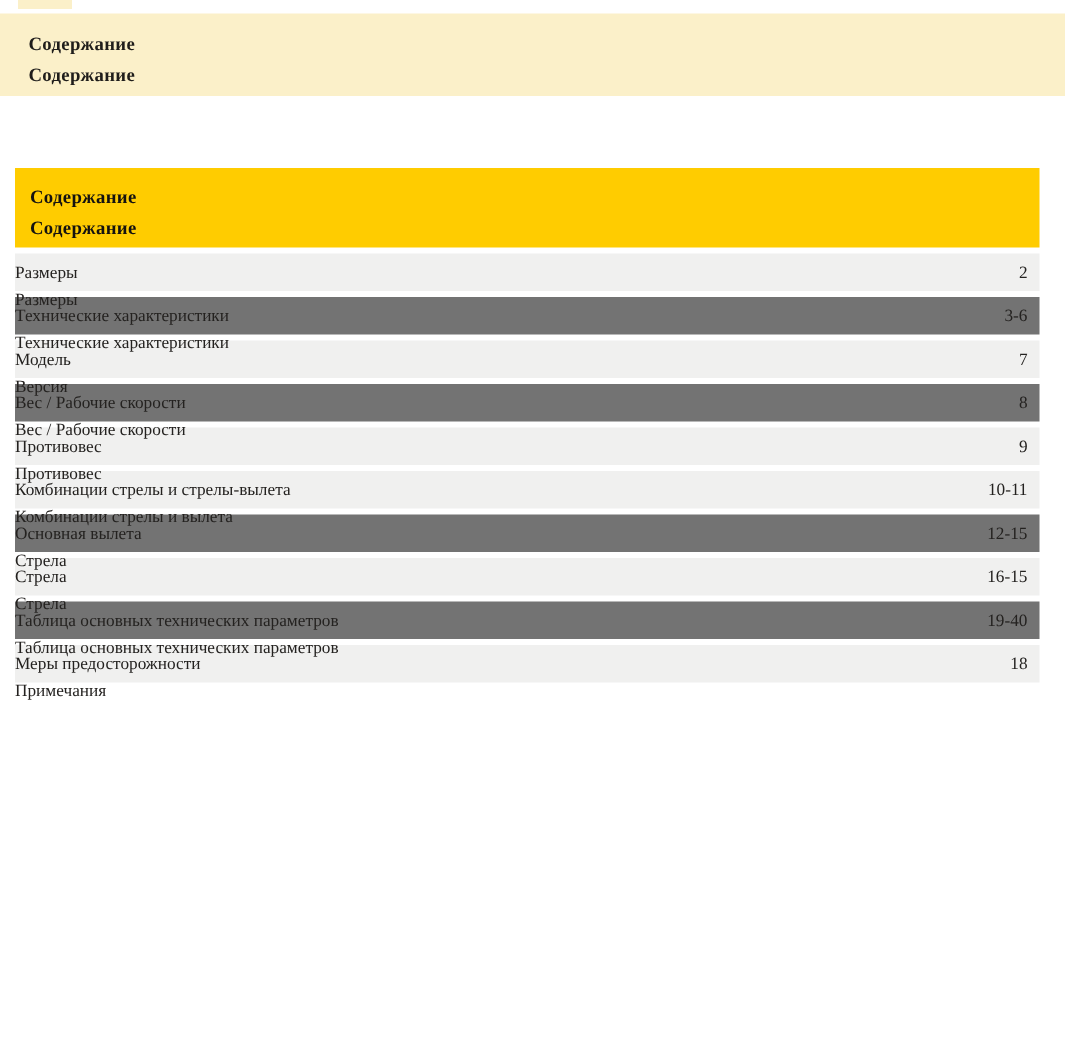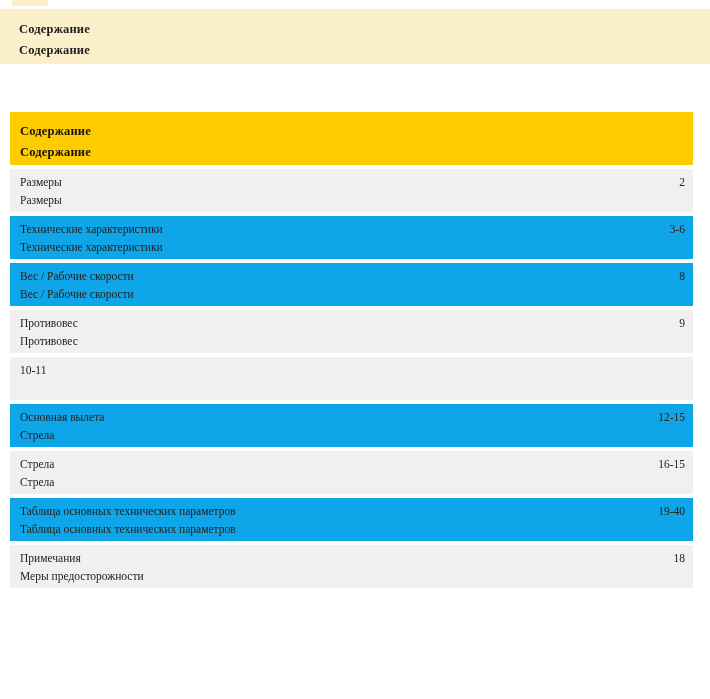--- a/index.html
+++ b/index.html
@@ -25,27 +25,27 @@
   }
   .toc-header{
     background:#ffcc00;height:53px;box-sizing:border-box;
     padding:9px 0 0 10px;margin-bottom:4px;
   }
   .toc-header .line{
     display:block;font-weight:bold;font-size:12.5px;line-height:21px;
     letter-spacing:.2px;color:#141210;
   }
   .toc-row{
-    height:43px;margin-bottom:4px;box-sizing:border-box;
+    height:25px;margin-bottom:4px;box-sizing:border-box;
     display:flex;justify-content:space-between;align-items:flex-start;
-    padding:4px 8px 0 10px;
+    padding:4px 8px 0 0;
     gap:34px;
   }
   .toc-row.light{background:#f0f0ef;}
-  .toc-row.dark{background:#0ea5e9;}
+  .toc-row.dark{background:#737373;}
   .toc-row .titles{display:flex;flex-direction:column;}
   .toc-row .t{
     font-size:11.5px;line-height:18px;white-space:nowrap;color:#242220;
   }
   .toc-row .pages{
     font-size:11.5px;line-height:18px;color:#242220;text-align:right;
     flex:none;
   }
 </style>
 </head>
@@ -73,38 +73,49 @@
   </div>
 
   <div class="toc-row dark">
     <div class="titles">
       <span class="t">Технические характеристики</span>
       <span class="t">Технические характеристики</span>
     </div>
     <span class="pages">3-6</span>
   </div>
 
+  <div class="toc-row light">
+    <div class="titles">
+      <span class="t">Модель</span>
+      <span class="t">Версия</span>
+    </div>
+    <span class="pages">7</span>
+  </div>
 
   <div class="toc-row dark">
     <div class="titles">
       <span class="t">Вес / Рабочие скорости</span>
       <span class="t">Вес / Рабочие скорости</span>
     </div>
     <span class="pages">8</span>
   </div>
 
   <div class="toc-row light">
     <div class="titles">
       <span class="t">Противовес</span>
       <span class="t">Противовес</span>
     </div>
     <span class="pages">9</span>
   </div>
 
   <div class="toc-row light">
+    <div class="titles">
+      <span class="t">Комбинации стрелы и стрелы-вылета</span>
+      <span class="t">Комбинации стрелы и вылета</span>
+    </div>
     <span class="pages">10-11</span>
   </div>
 
   <div class="toc-row dark">
     <div class="titles">
       <span class="t">Основная вылета</span>
       <span class="t">Стрела</span>
     </div>
     <span class="pages">12-15</span>
   </div>
@@ -121,19 +132,19 @@
   <div class="toc-row dark">
     <div class="titles">
       <span class="t">Таблица основных технических параметров</span>
       <span class="t">Таблица основных технических параметров</span>
     </div>
     <span class="pages">19-40</span>
   </div>
 
   <div class="toc-row light">
     <div class="titles">
+      <span class="t">Меры предосторожности</span>
       <span class="t">Примечания</span>
-      <span class="t">Меры предосторожности</span>
     </div>
     <span class="pages">18</span>
   </div>
 </div>
 </div>
 
 </body></html>

